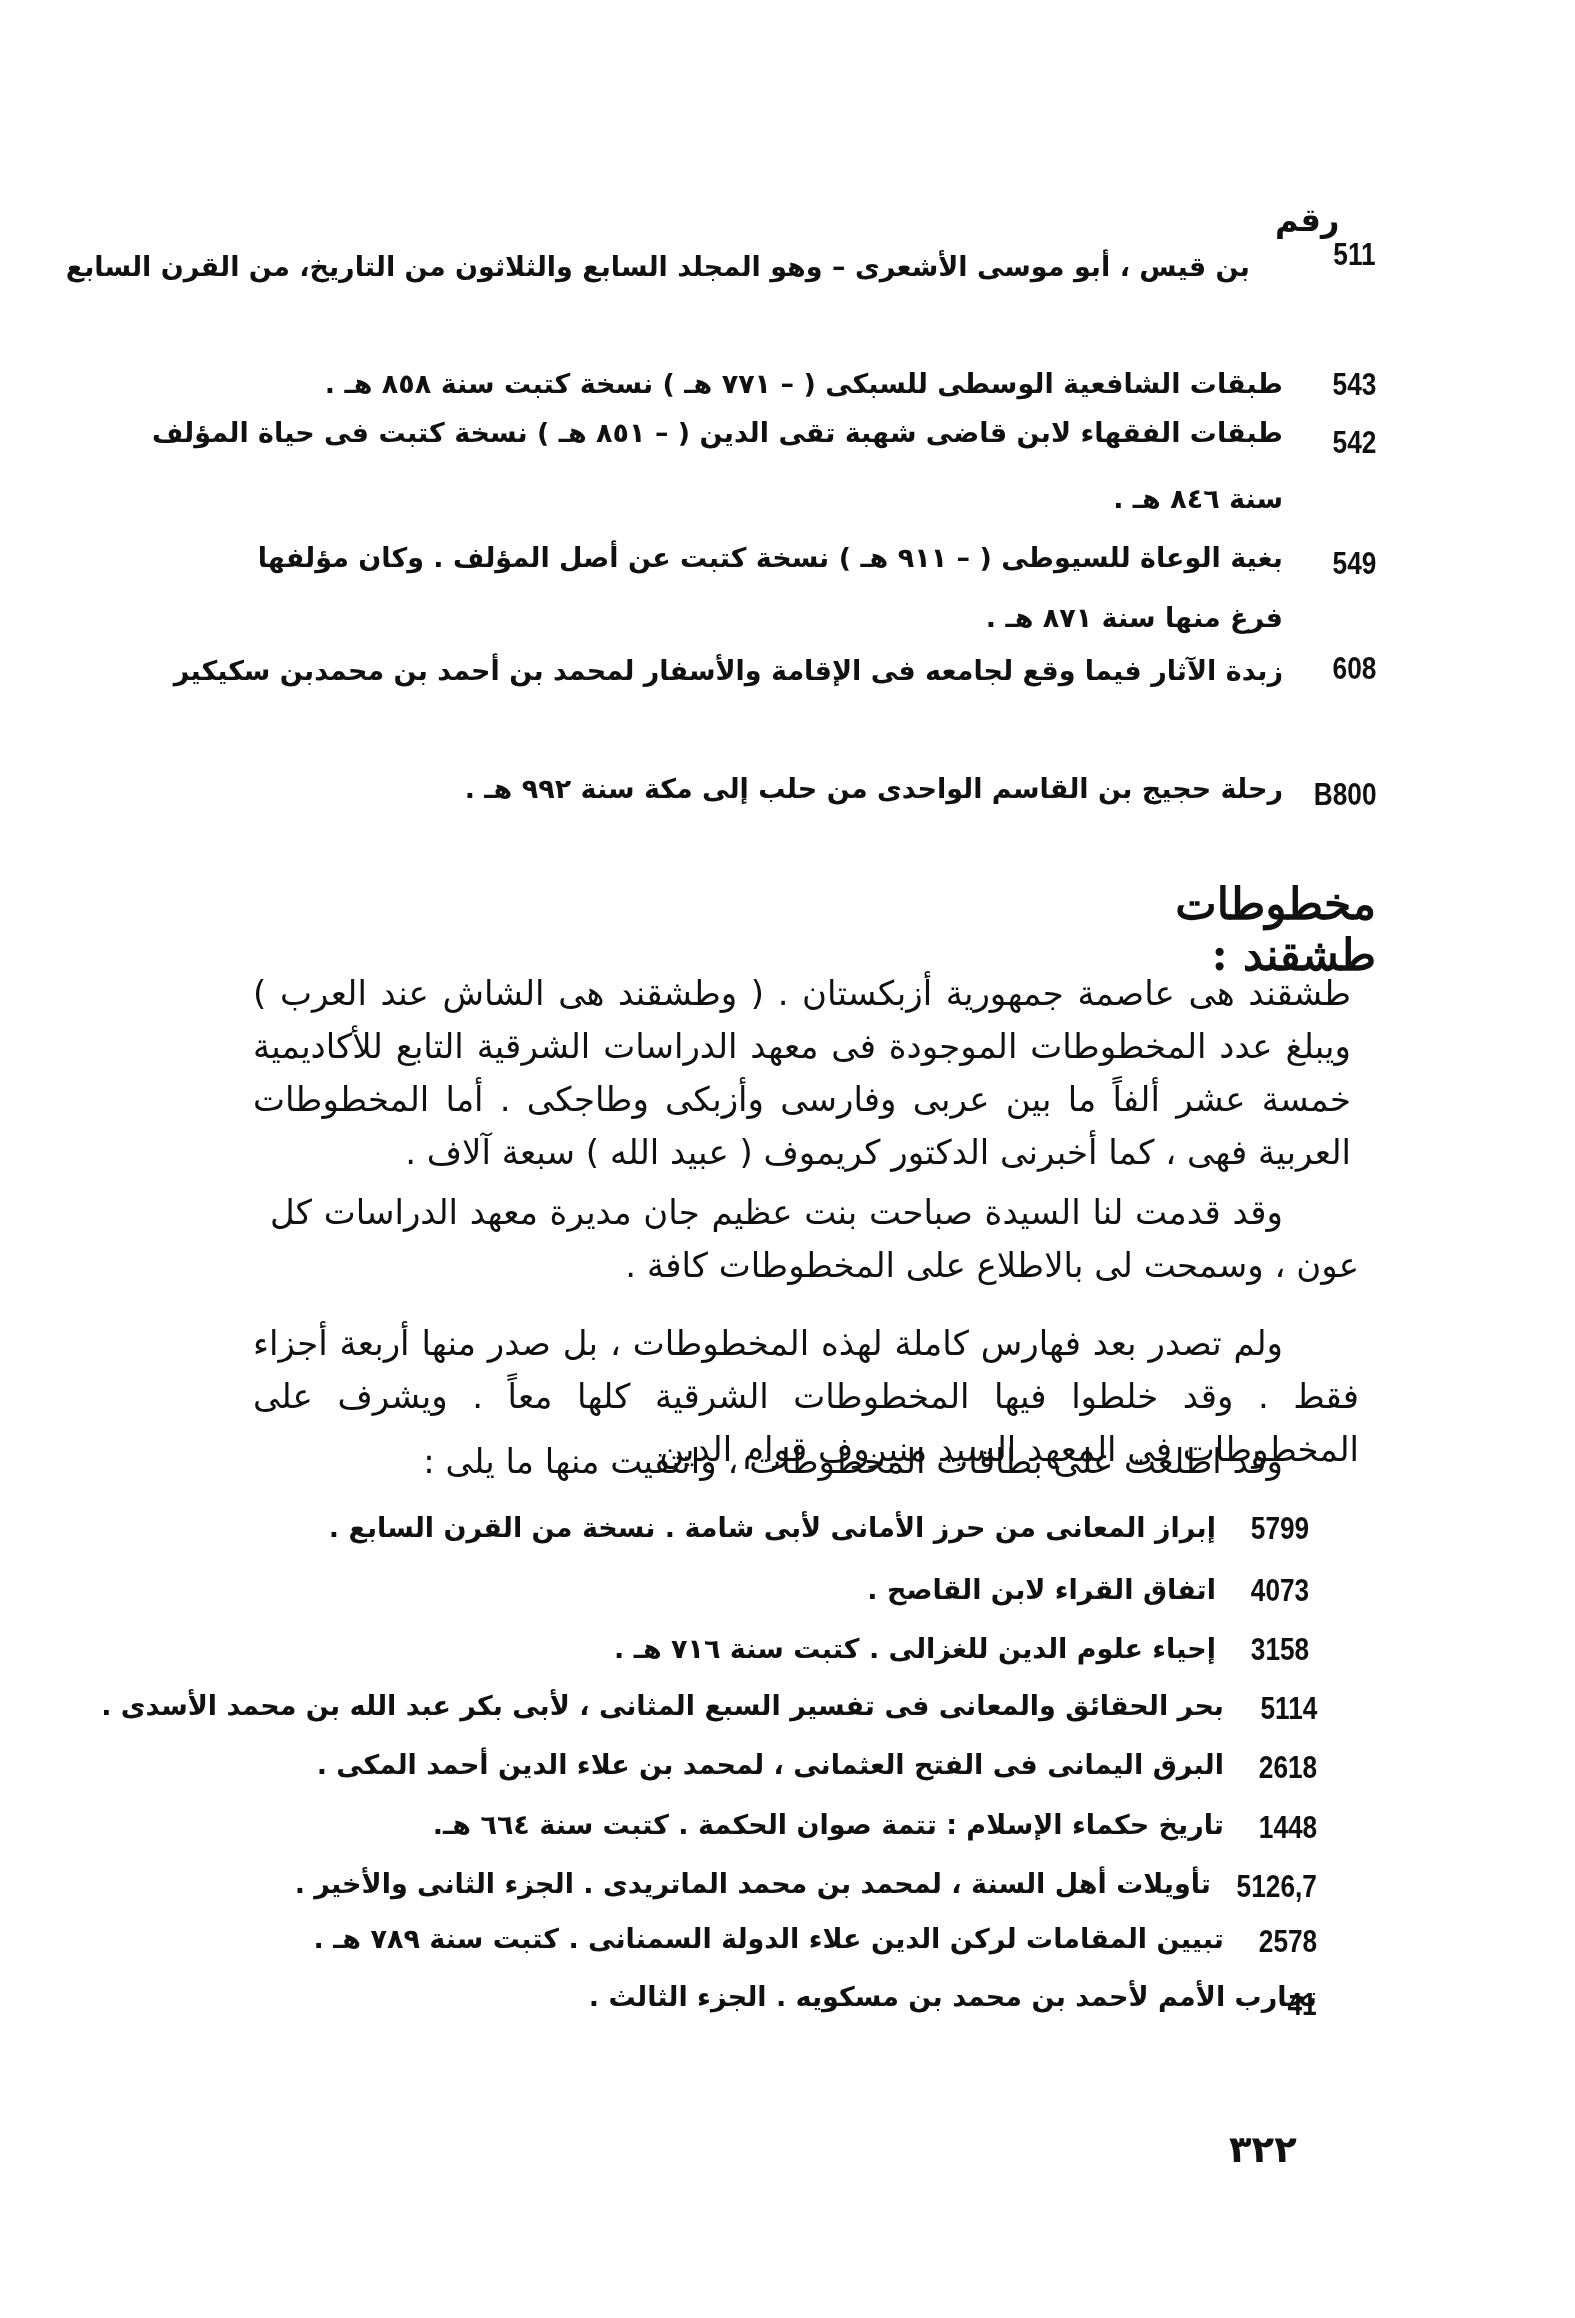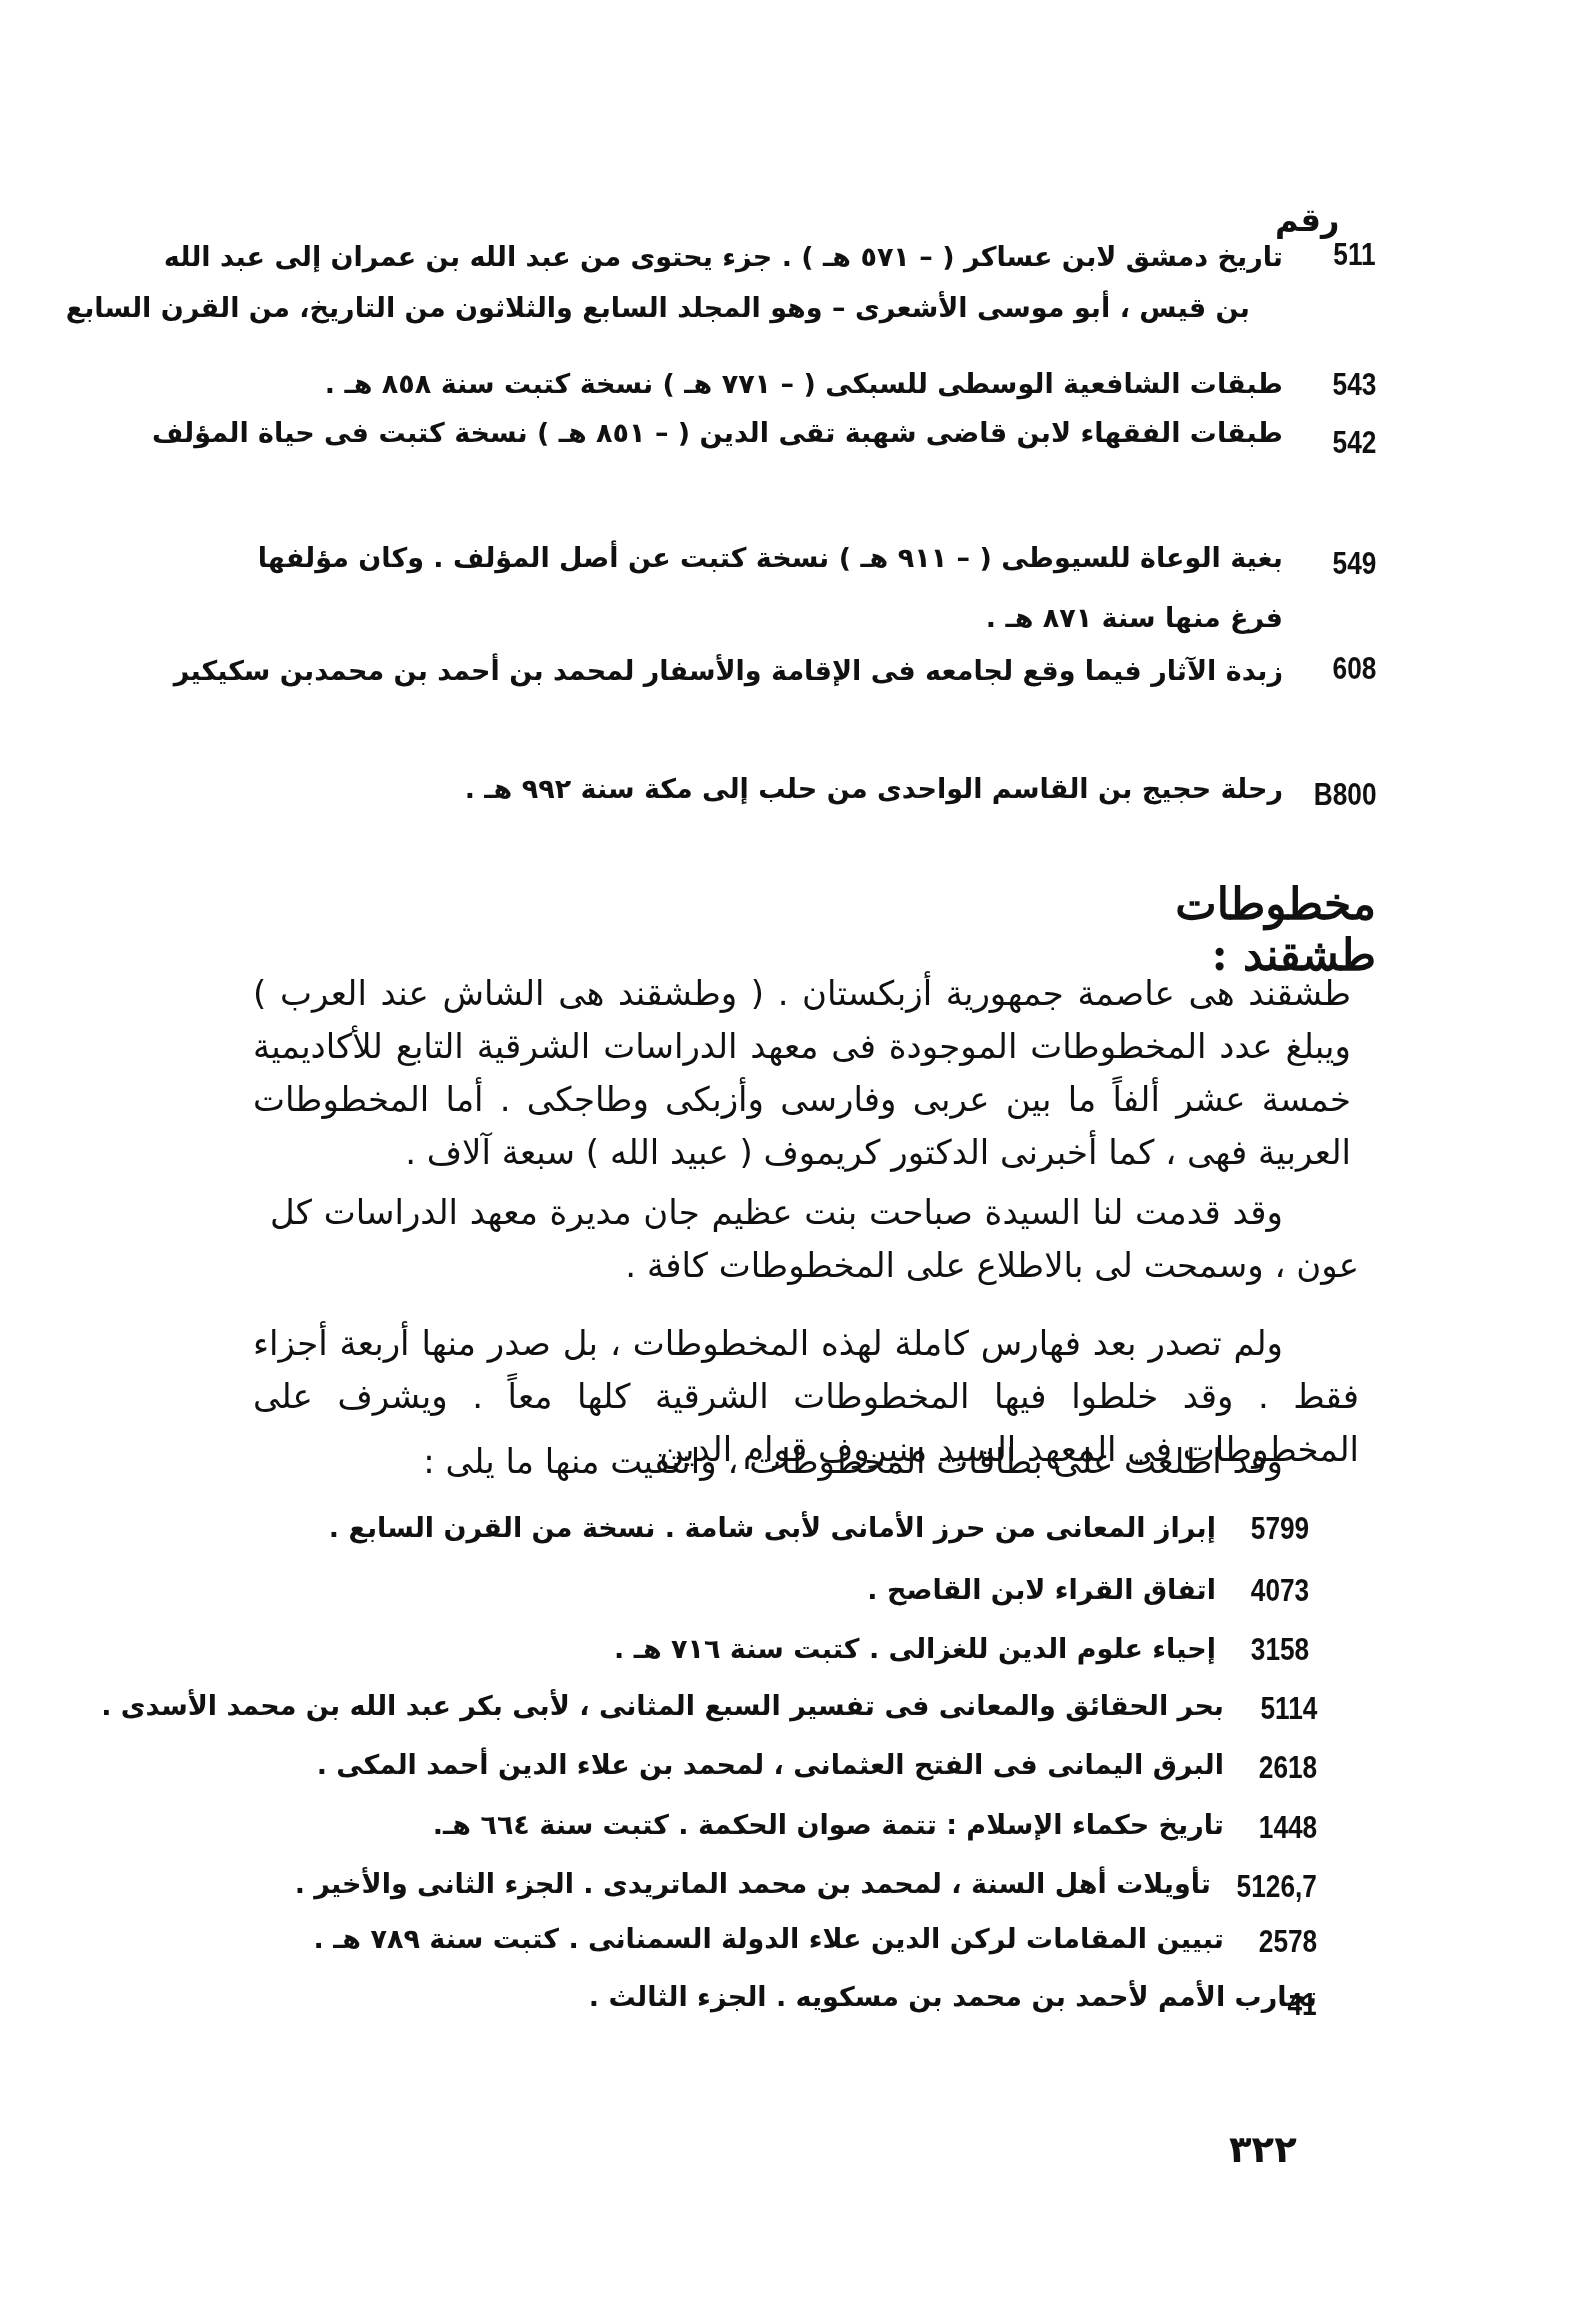--- a/index.html
+++ b/index.html
@@ -20,30 +20,30 @@
 </head>
 <body>
 
 <div class="page">
 
   <div class="raqm">رقم</div>
 
   <div>
     <div class="row" style="top:236px;">
       <span class="num" style="right:-34px; top:0;">511</span>
-      <div class="txt" style="margin-right:59px; margin-left:-25px;">تاريخ دمشق لابن عساكر ( – ٥٧١ هـ ) . جزء يحتوى من عبد الله بن عمران إلى عبد الله</div>
       <div class="txt" style="margin-right:92px; margin-left:-25px; margin-top:10px;">بن قيس ، أبو موسى الأشعرى – وهو المجلد السابع والثلاثون من التاريخ، من القرن السابع</div>
     </div>
     <div class="row" style="top:363px;">
       <span class="num" style="right:-34px; top:3.4px;">543</span>
       <div class="txt" style="margin-right:59px;">طبقات الشافعية الوسطى للسبكى ( – ٧٧١ هـ ) نسخة كتبت سنة ٨٥٨ هـ .</div>
     </div>
     <div class="row" style="top:412px;">
       <span class="num" style="right:-34px; top:11.8px;">542</span>
       <div class="txt" style="margin-right:59px; margin-left:-25px;">طبقات الفقهاء لابن قاضى شهبة تقى الدين ( – ٨٥١ هـ ) نسخة كتبت فى حياة المؤلف</div>
+      <div class="txt" style="margin-right:59px; margin-top:25px;">سنة ٨٤٦ هـ .</div>
     </div>
     <div class="row" style="top:537px;">
       <span class="num" style="right:-34px; top:8.4px;">549</span>
       <div class="txt" style="margin-right:59px; margin-left:-25px;">بغية الوعاة للسيوطى ( – ٩١١ هـ ) نسخة كتبت عن أصل المؤلف . وكان مؤلفها</div>
       <div class="txt" style="margin-right:59px; margin-top:18.6px;">فرغ منها سنة ٨٧١ هـ .</div>
     </div>
     <div class="row" style="top:650px;">
       <span class="num" style="right:-34px; top:0;">608</span>
       <div class="txt" style="margin-right:59px; margin-left:-25px;">زبدة الآثار فيما وقع لجامعه فى الإقامة والأسفار لمحمد بن أحمد بن محمدبن سكيكير</div>
     </div>

